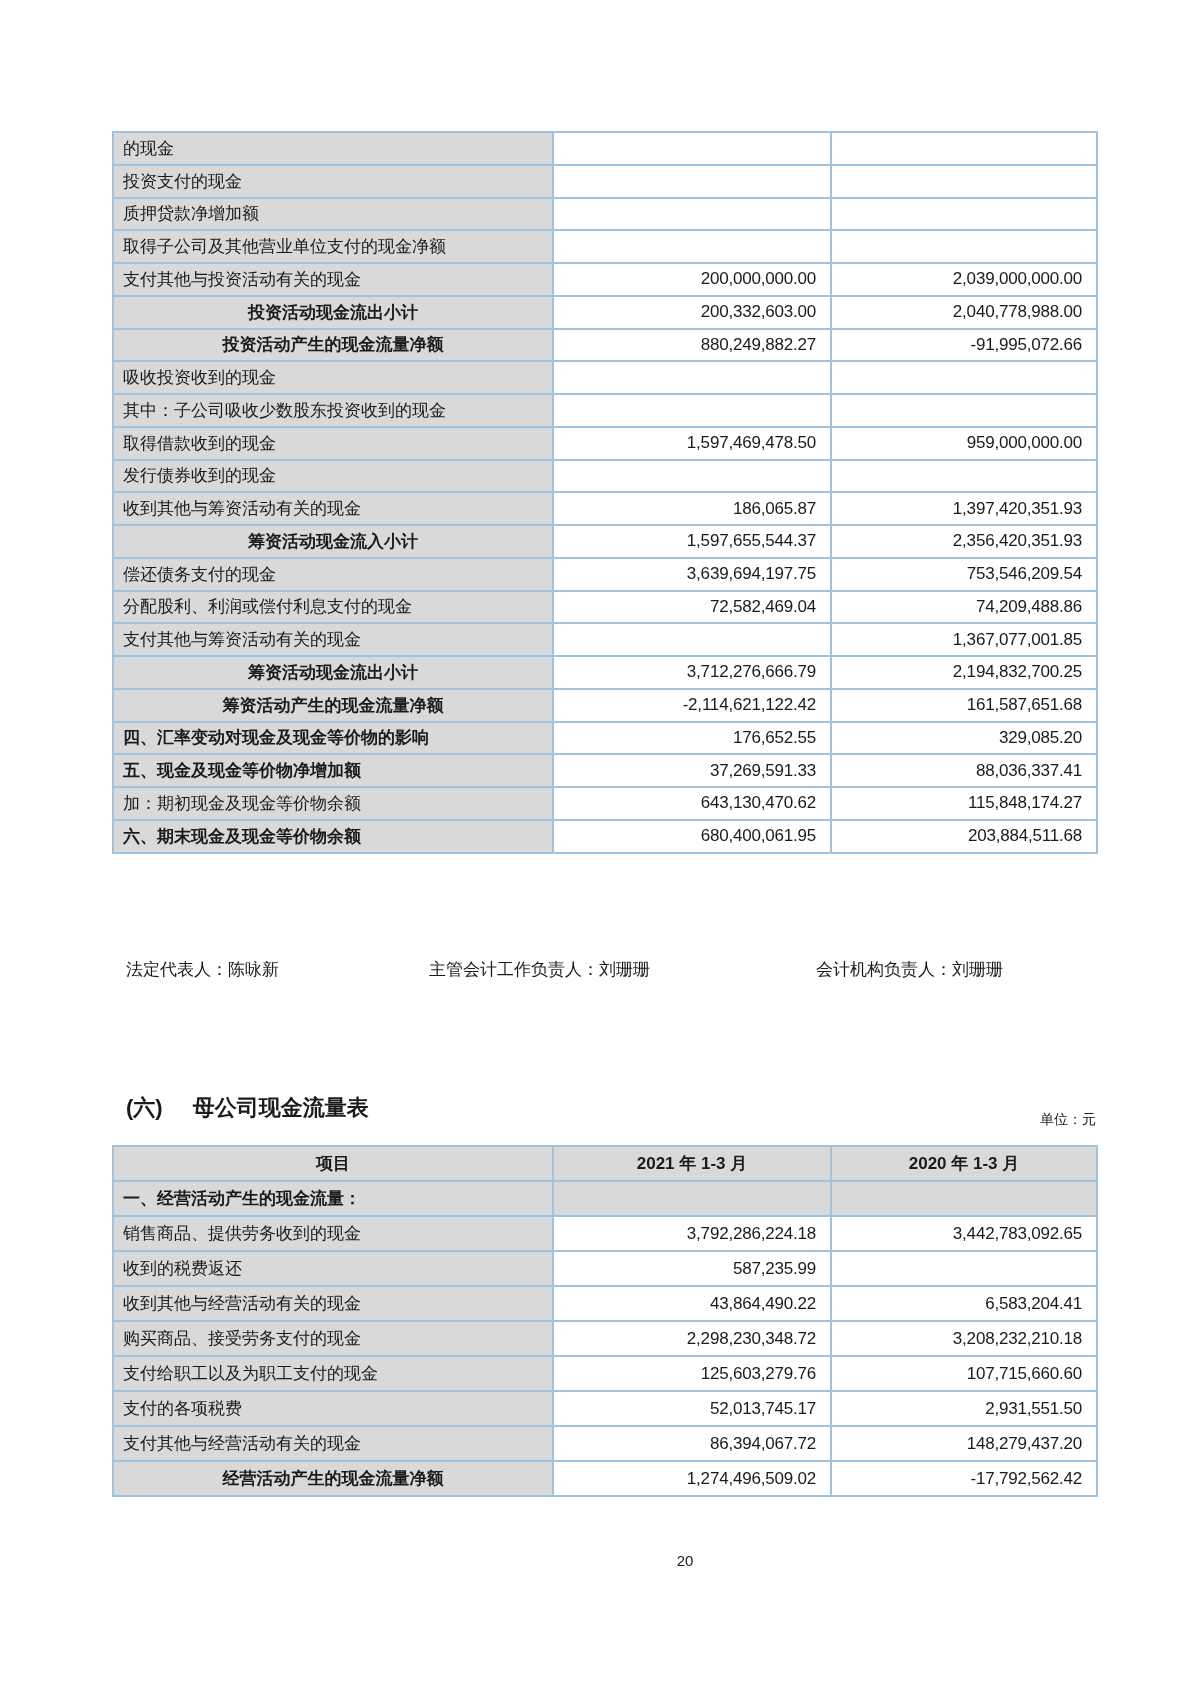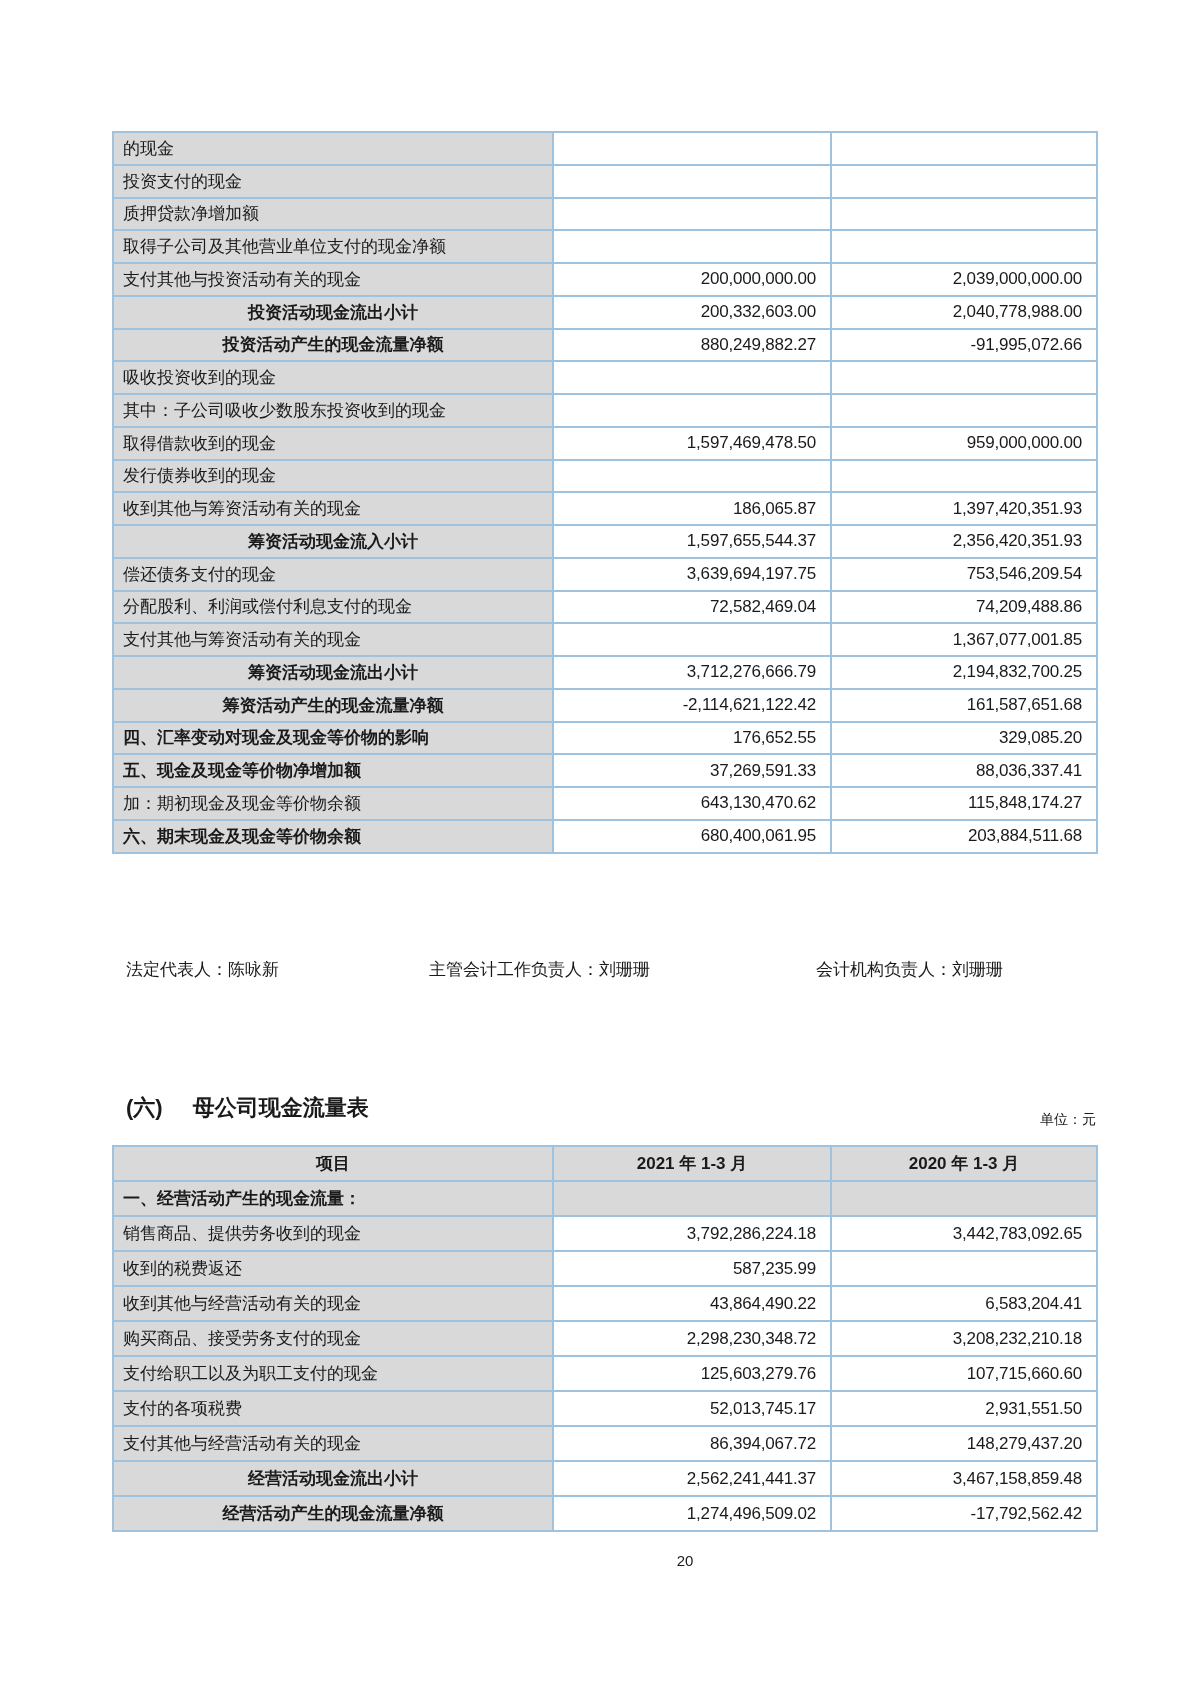--- a/index.html
+++ b/index.html
@@ -274,25 +274,20 @@
         <td class="label">支付的各项税费</td>
         <td class="num">52,013,745.17</td>
         <td class="num">2,931,551.50</td>
       </tr>
       <tr class="item">
         <td class="label">支付其他与经营活动有关的现金</td>
         <td class="num">86,394,067.72</td>
         <td class="num">148,279,437.20</td>
       </tr>
       <tr class="subtotal">
-        <td class="label">经营活动现金流出小计</td>
-        <td class="num">2,562,241,441.37</td>
-        <td class="num">3,467,158,859.48</td>
-      </tr>
-      <tr class="subtotal">
         <td class="label">经营活动产生的现金流量净额</td>
         <td class="num">1,274,496,509.02</td>
         <td class="num">-17,792,562.42</td>
       </tr>
     </tbody>
 </table>
 
 <div class="page-number">20</div>
 
 </body></html>

